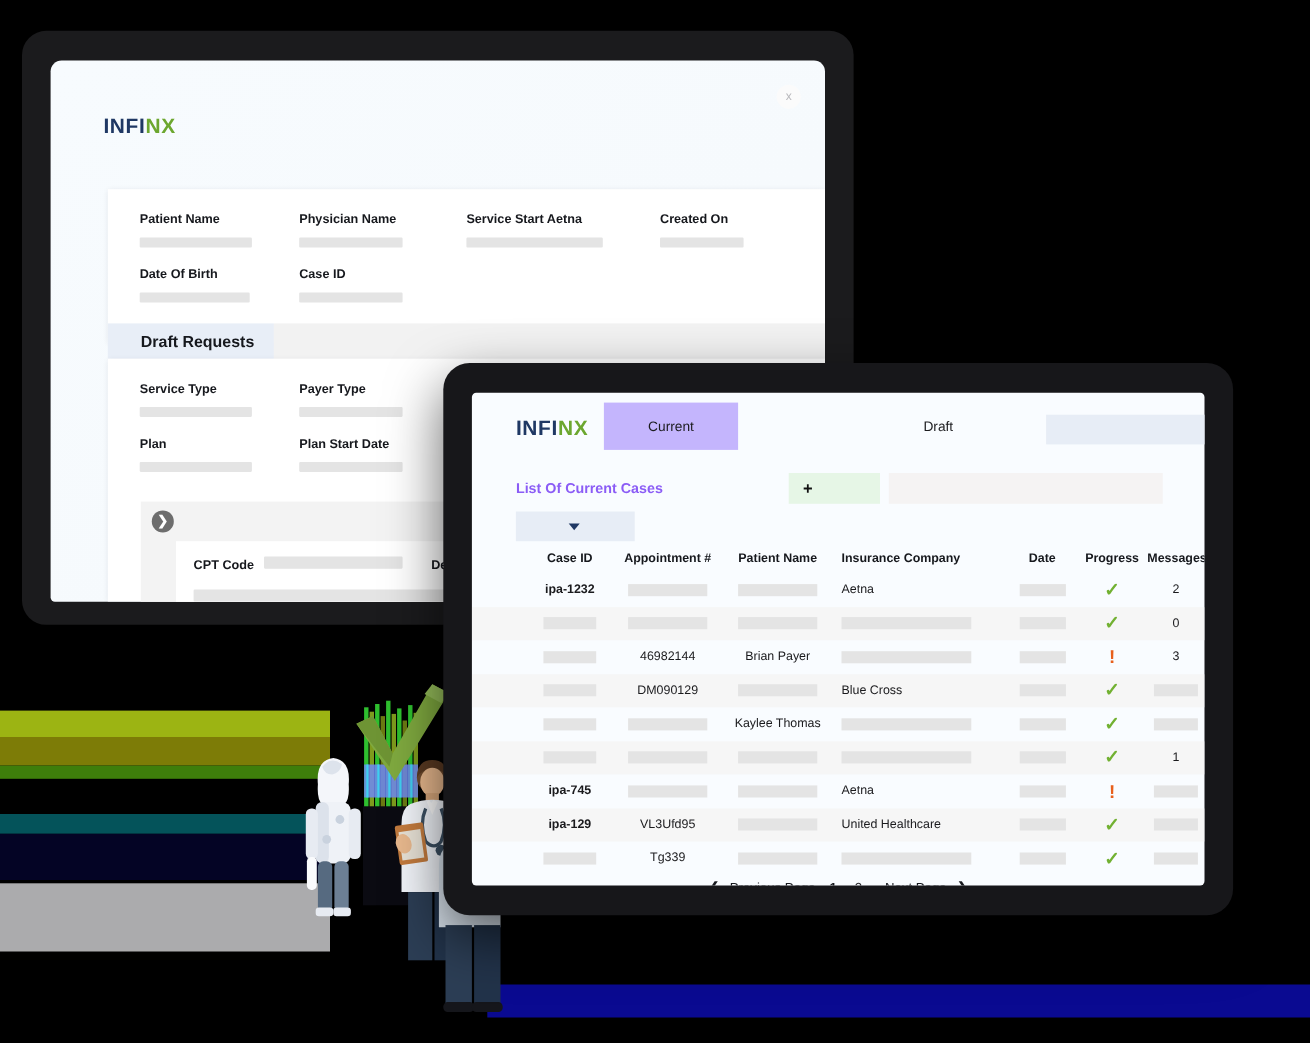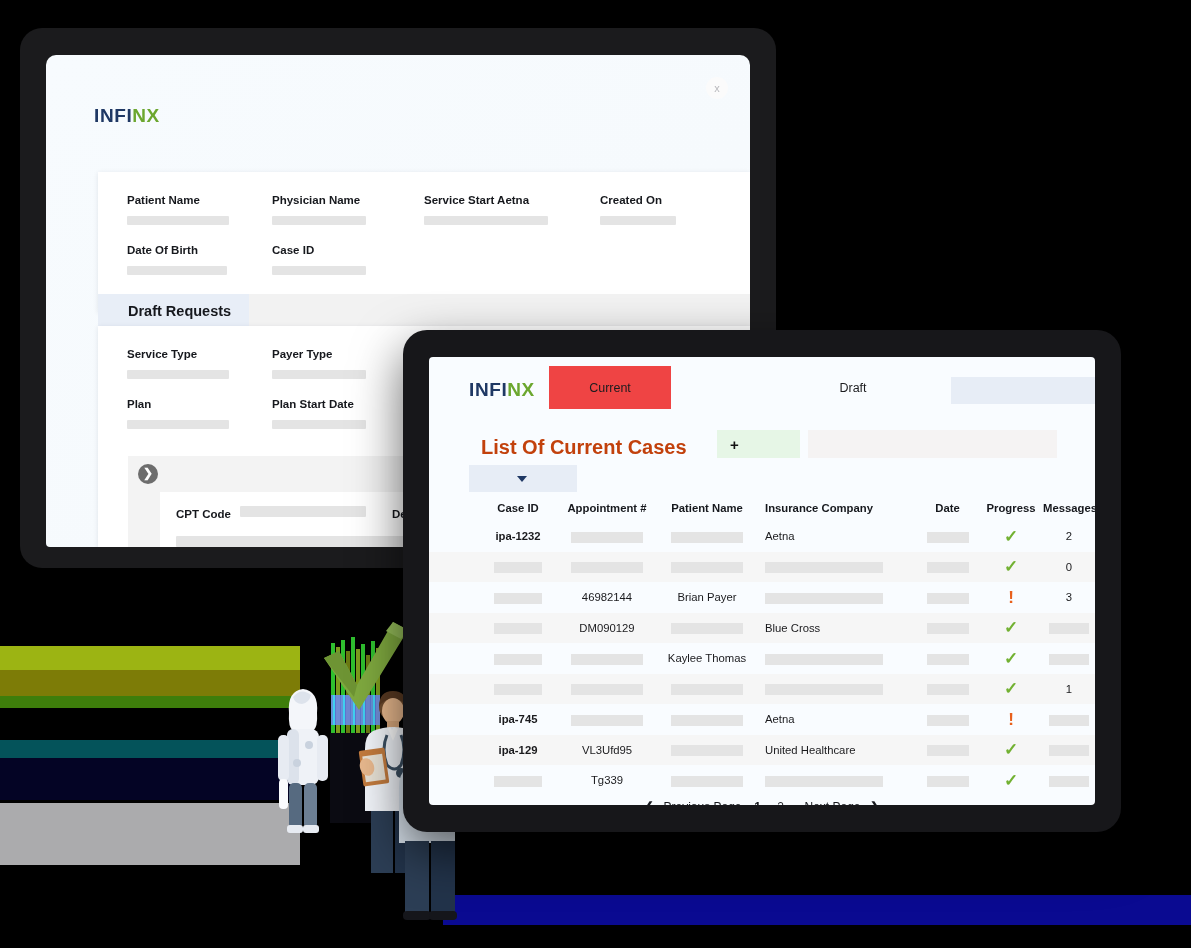--- a/index.html
+++ b/index.html
@@ -105,35 +105,35 @@
     overflow: hidden;
   }
   #topbar-front { position: absolute; left:0; top:0; width: 666px; height: 62px; }
   #logo-front { position:absolute; left: 40px; top: 22px; }
   .tab {
     position: absolute; top: 9px; height: 43px;
     font-size: 12.5px; color: #1c1c1f;
     display: flex; align-items: center; justify-content: center;
     cursor: pointer;
   }
-  .tab.active { background: #ef4444; }
+  .tab.active { background: #c4b5fd; }
   #dd-top {
     position:absolute; left: 522px; top: 20px;
     width: 168px; height: 27px; background: #E7EDF6;
     cursor: pointer;
   }
   .caret {
     position:absolute; width: 0; height: 0;
     border-left: 5px solid transparent;
     border-right: 5px solid transparent;
     border-top: 6px solid #1F3864;
   }
   #list-title {
     position:absolute; left: 40px; top: 79px;
-    font-size: 20px; font-weight: bold; color: #c2410c; margin-left: 12px;
+    font-size: 13px; font-weight: bold; color: #8b5cf6;
   }
   #add-btn {
     position:absolute; left: 288px; top: 73px;
     width: 83px; height: 28px; background: #E6F6E6;
     font-size: 15px; font-weight: bold; color: #111;
     display:flex; align-items:center; padding-left: 13px;
     cursor: pointer;
   }
   #search-bar {
     position:absolute; left: 379px; top: 73px;

